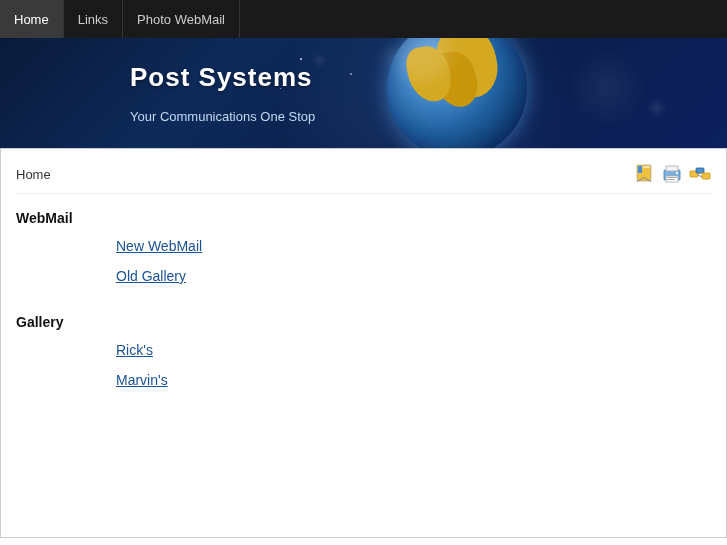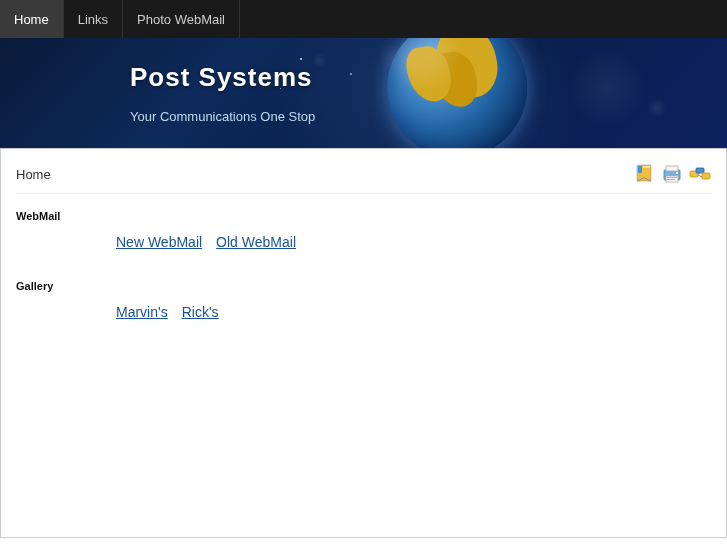--- a/index.html
+++ b/index.html
@@ -149,30 +149,30 @@
       justify-content: center;
       cursor: pointer;
       font-size: 16px;
     }
 
     
     .section {
       margin-bottom: 30px;
     }
     .section-title {
-      font-size: 11px;
+      font-size: 14px;
       font-weight: bold;
       color: #111;
       margin-bottom: 12px;
       margin-left: 0;
     }
     .section-links {
       margin-left: 100px;
       display: flex;
-      flex-direction: row;
+      flex-direction: column;
       gap: 14px;
     }
     .section-links a {
       color: #1a5296;
       font-size: 14px;
       text-decoration: underline;
       cursor: pointer;
     }
 
     
@@ -251,24 +251,24 @@
         </svg>
       </div>
     </div>
   </div>
 
   <div id="sections-container">
       <div class="section">
         <div class="section-title">WebMail</div>
         <div class="section-links">
           <a href="#">New WebMail</a>
-          <a href="#">Old WebMail</a>
+          <a href="#">Old Gallery</a>
         </div>
       </div>
       <div class="section">
         <div class="section-title">Gallery</div>
         <div class="section-links">
+          <a href="#">Rick's</a>
           <a href="#">Marvin's</a>
-          <a href="#">Rick's</a>
         </div>
       </div>
     </div>
 </div>
 
 </body></html>

